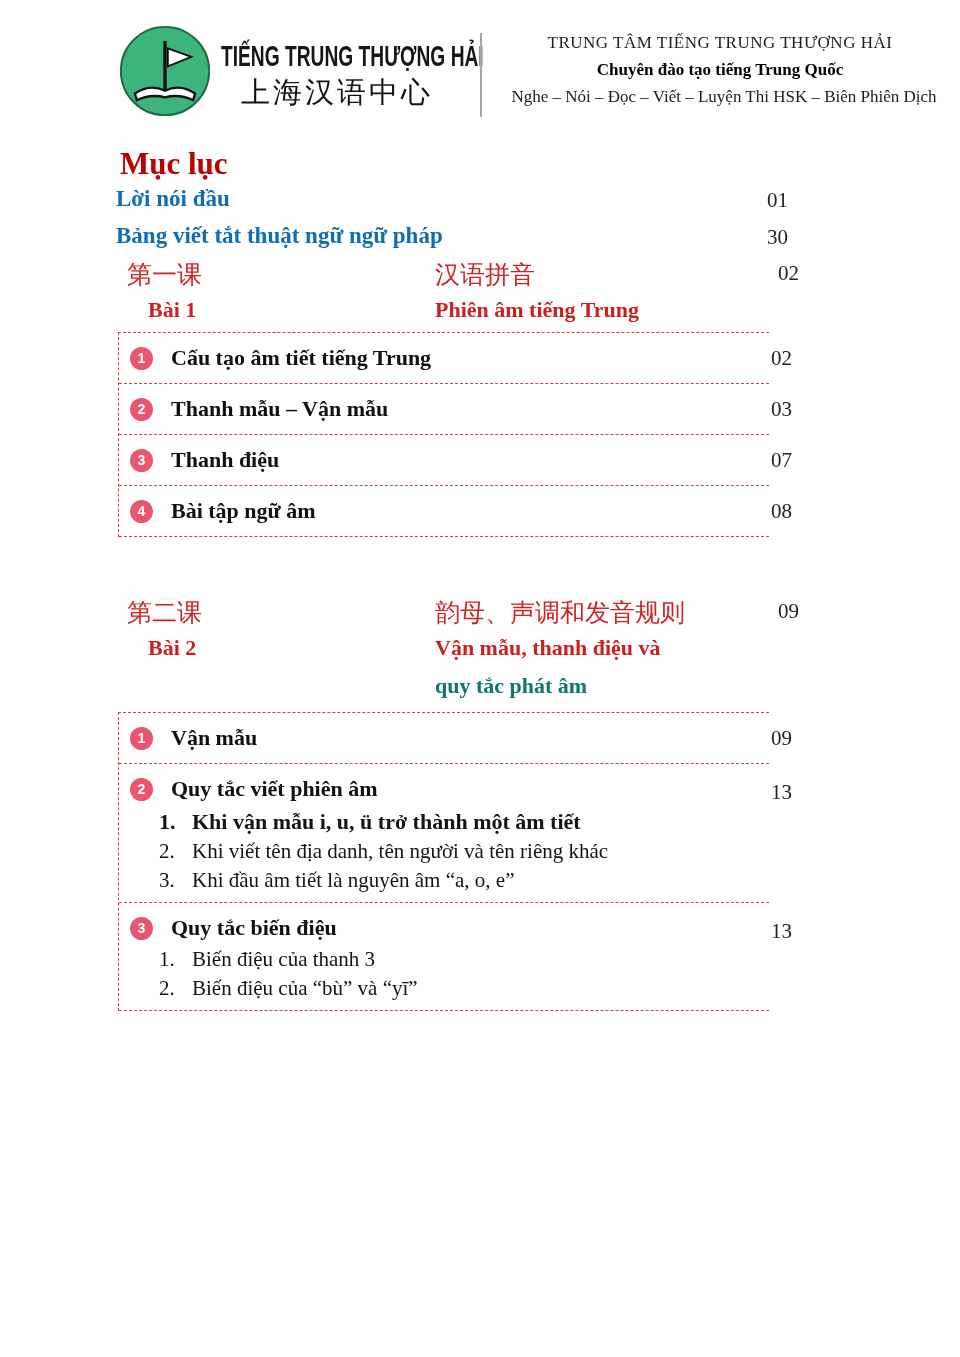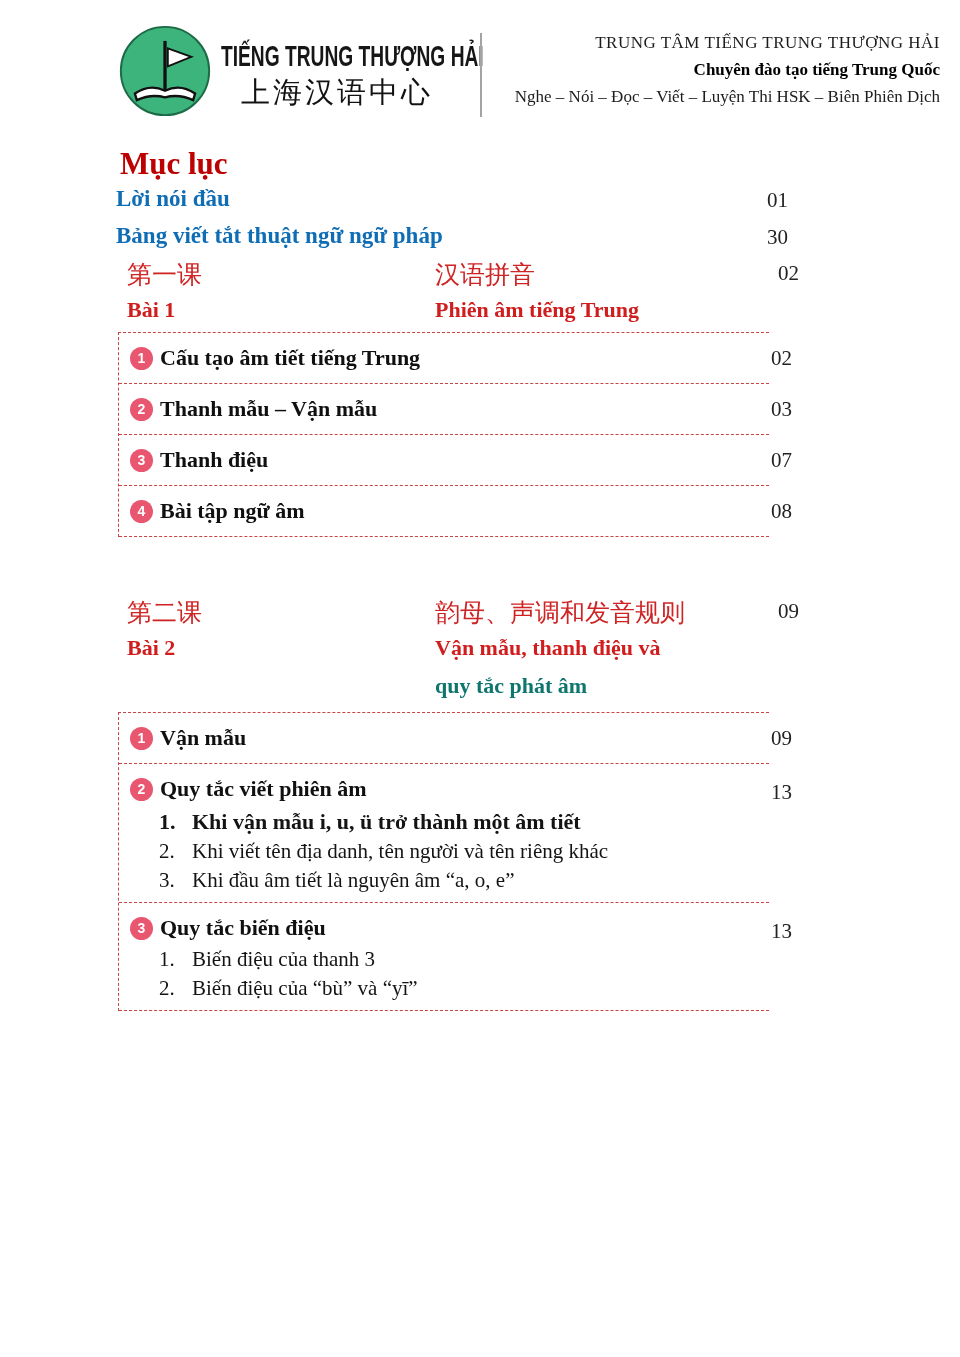--- a/index.html
+++ b/index.html
@@ -19,21 +19,21 @@
   .logo-line1{
     font-family:"Liberation Sans", sans-serif;
     font-weight:700;font-size:30px;line-height:32px;color:#161616;
     white-space:nowrap;transform:scaleX(0.64);transform-origin:left center;
   }
   .logo-line2{
     font-size:29px;line-height:36px;color:#121212;
     letter-spacing:3px;white-space:nowrap;margin-top:2px;margin-left:20px;
   }
   .hdr-divider{position:absolute;left:480px;top:33px;width:2px;height:84px;background:#a3a3a3;}
-  .org-block{position:absolute;left:500px;top:30px;width:440px;text-align:right;}
+  .org-block{position:absolute;left:500px;top:30px;width:440px;text-align:center;}
   .org-line1{font-size:17px;letter-spacing:0.5px;color:#1c1c1c;line-height:26px;}
   .org-line2{font-size:17px;font-weight:700;color:#000000;line-height:27px;}
   .org-line3{font-size:17px;color:#1c1c1c;line-height:27px;margin-left:8px;}
 
   
   .toc-title{
     position:absolute;left:120px;top:146px;width:760px;
     text-align:left;font-size:31px;font-weight:700;color:#bd0000;
   }
 
@@ -41,21 +41,21 @@
   .front-list{position:absolute;left:116px;top:186px;width:713px;}
   .front-row{position:relative;height:37px;}
   .front-label{font-size:23px;font-weight:700;color:#0e6db5;}
   .front-page{position:absolute;left:651px;top:2px;font-size:21px;color:#222;}
 
   
   .lesson-header{position:absolute;left:127px;width:713px;}
   .zh-label{position:absolute;left:0;top:0;font-size:25px;color:#cf2424;white-space:nowrap;}
   .zh-title{position:absolute;left:308px;top:0;font-size:25px;color:#cf2424;white-space:nowrap;}
   .lh-page{position:absolute;left:651px;top:3px;font-size:21px;color:#222;}
-  .vi-label{position:absolute;left:0;top:39px;font-size:22px;font-weight:700;color:#d01d1d;}
+  .vi-label{position:absolute;left:21px;top:39px;font-size:22px;font-weight:700;color:#d01d1d;}
   .vi-title1{position:absolute;left:308px;top:39px;font-size:22px;font-weight:700;color:#d01d1d;white-space:nowrap;}
   .vi-title2{position:absolute;left:308px;top:77px;font-size:22px;font-weight:700;color:#0f766e;white-space:nowrap;}
   .lesson1-header{top:258px;}
   .lesson2-header{top:596px;}
 
   
   .tocbox{
     position:absolute;left:118px;width:650px;
     border-left:1px dashed #c84545;border-top:1px dashed #c84545;
   }
@@ -63,21 +63,21 @@
   .tocbox2{top:712px;}
   .trow{position:relative;border-bottom:1px dashed #c84545;}
   .trow.simple{display:flex;align-items:center;height:51px;padding-left:11px;box-sizing:border-box;}
   .circ{
     display:inline-flex;align-items:center;justify-content:center;
     width:23px;height:23px;border-radius:50%;
     background:#e8566f;color:#fff;
     font-family:"Liberation Sans", sans-serif;font-size:14px;font-weight:700;
     flex:0 0 auto;
   }
-  .tlabel{margin-left:7px;font-size:22px;font-weight:700;color:#101010;white-space:nowrap;}
+  .tlabel{margin-left:18px;font-size:22px;font-weight:700;color:#101010;white-space:nowrap;}
   .pnum{position:absolute;left:652px;font-size:21px;color:#222;}
   .trow.simple .pnum{top:50%;transform:translateY(-50%);}
   .trow.multi{padding-bottom:7px;}
   .trow.multi .pnum{top:16px;}
   .mainline{display:flex;align-items:center;padding:12px 0 4px 11px;}
   .subline{display:flex;padding-left:40px;font-size:21px;color:#141414;line-height:29px;}
   .subline .subnum{flex:0 0 33px;}
   .subline.boldsub{font-weight:700;font-size:22px;line-height:31px;}
 </style>
 </head>

